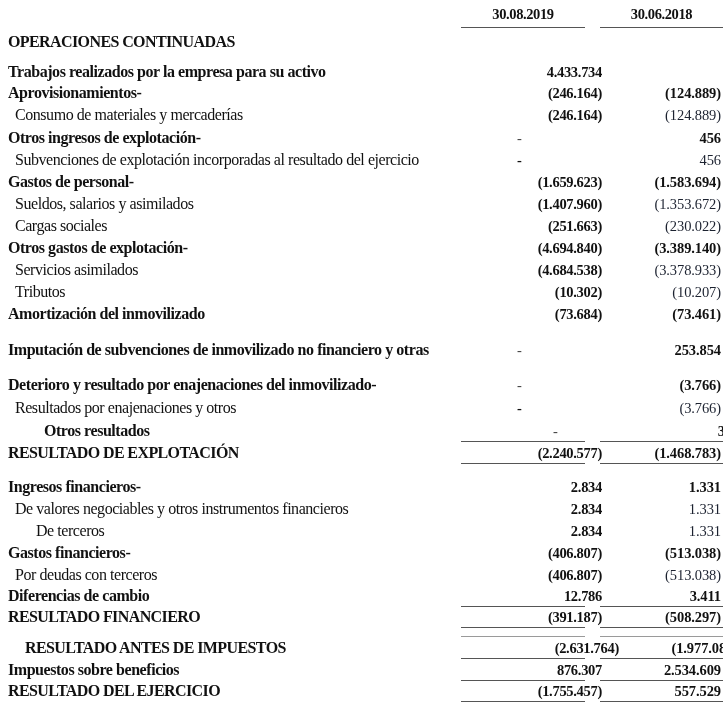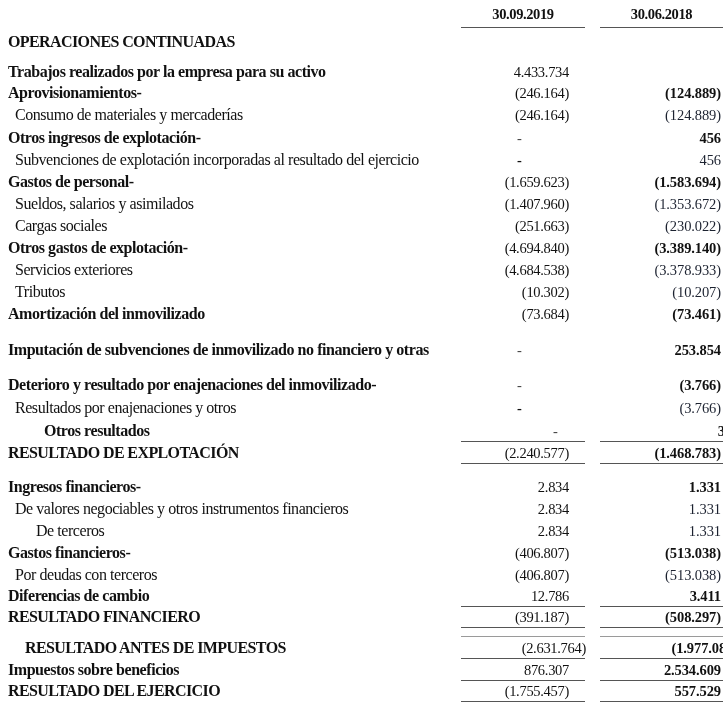--- a/index.html
+++ b/index.html
@@ -5,34 +5,34 @@
   html, body { margin: 0; padding: 0; background: #ffffff; }
   body { width: 723px; height: 702px; position: relative; overflow: hidden;
          font-family: "Liberation Serif", "DejaVu Serif", serif; color: #111111; }
   .row { position: absolute; left: 0; width: 723px; height: 22px; }
   .label { position: absolute; top: 0; line-height: 22px; font-size: 16px; white-space: nowrap; letter-spacing: -0.45px; }
   .label.b { font-weight: bold; left: 8px; }
   .label.i1 { left: 15px; font-weight: normal; }
   .label.i2 { left: 24px; font-weight: normal; margin-left: 12px; }
   .label.caps { letter-spacing: -0.6px; }
   .v { position: absolute; top: 0; line-height: 22px; font-size: 14.5px; text-align: right; white-space: nowrap; }
-  .v1 { left: 450px; width: 119px; font-weight: normal; letter-spacing: -0.3px; }
+  .v1 { left: 483px; width: 119px; font-weight: bold; letter-spacing: -0.3px; }
   .v2 { left: 600px; width: 121px; letter-spacing: -0.1px; color: #1c2230; }
   .v2.b { font-weight: bold; color: #111111; }
   .dash1 { left: 461px; width: 119px; text-align: left; padding-left: 56px; box-sizing: border-box; font-weight: normal; color: #444; }
   .hline { position: absolute; height: 1px; background: #555555; }
   .hline.c1 { left: 461px; width: 124px; }
   .hline.c2 { left: 600px; width: 123px; }
   .hline.light { background: #9a9a9a; }
   .hdr { position: absolute; top: 6px; font-weight: bold; font-size: 14.5px; letter-spacing: -0.4px; text-align: center; }
 </style>
 </head>
 <body>
 
-<div class="hdr" style="left:461px;width:124px;">30.09.2019</div>
+<div class="hdr" style="left:461px;width:124px;">30.08.2019</div>
 <div class="hdr" style="left:600px;width:123px;">30.06.2018</div>
 <div class="hline c1" style="top:27px;"></div>
 <div class="hline c2" style="top:27px;"></div>
 
 <div class="row" style="top:31px;">
   <span class="label b caps">OPERACIONES CONTINUADAS</span>
 </div>
 
 <div class="row" style="top:61px;">
   <span class="label b">Trabajos realizados por la empresa para su activo</span>
@@ -72,21 +72,21 @@
   <span class="label i1">Cargas sociales</span>
   <span class="v v1">(251.663)</span>
   <span class="v v2">(230.022)</span>
 </div>
 <div class="row" style="top:237px;">
   <span class="label b">Otros gastos de explotación-</span>
   <span class="v v1">(4.694.840)</span>
   <span class="v v2 b">(3.389.140)</span>
 </div>
 <div class="row" style="top:259px;">
-  <span class="label i1">Servicios exteriores</span>
+  <span class="label i1">Servicios asimilados</span>
   <span class="v v1">(4.684.538)</span>
   <span class="v v2">(3.378.933)</span>
 </div>
 <div class="row" style="top:281px;">
   <span class="label i1">Tributos</span>
   <span class="v v1">(10.302)</span>
   <span class="v v2">(10.207)</span>
 </div>
 <div class="row" style="top:303px;">
   <span class="label b">Amortización del inmovilizado</span>

